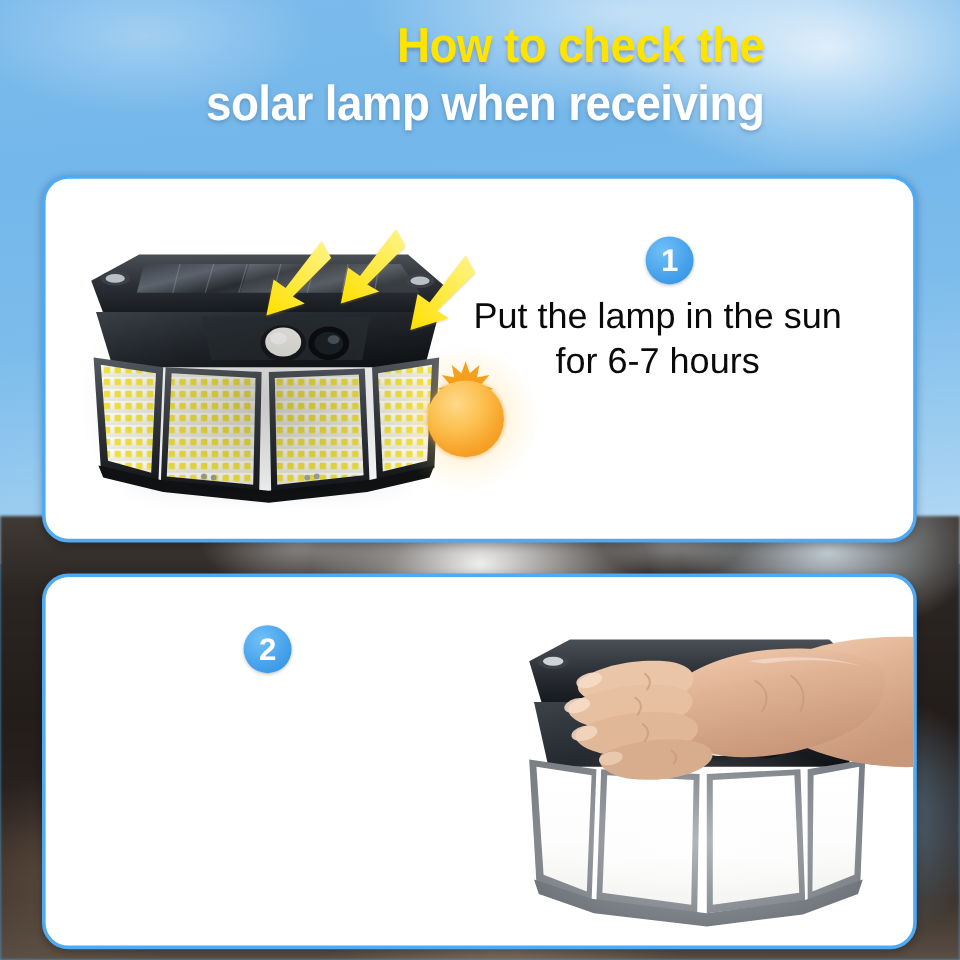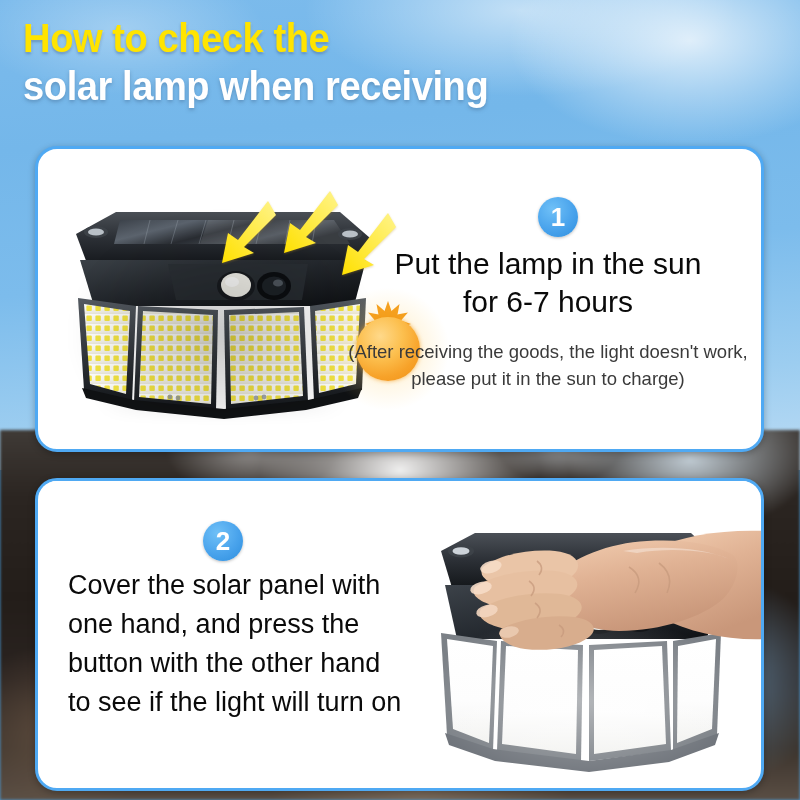--- a/index.html
+++ b/index.html
@@ -32,21 +32,21 @@
     filter:blur(1.5px);
   }
   .bg-blur::after{
     content:"";position:absolute;left:0;top:0;width:800px;height:370px;
     background:
       radial-gradient(ellipse 120px 70px at 250px 20px,rgba(255,255,255,.45),rgba(255,255,255,0) 70%),
       radial-gradient(ellipse 90px 60px at 560px 12px,rgba(240,248,255,.6),rgba(240,248,255,0) 70%);
   }
 
   
-  .title-wrap{position:absolute;left:0;top:18px;width:660px;text-align:left;}
+  .title-wrap{position:absolute;left:0;top:18px;width:660px;text-align:right;}
   .title-line{
     font-weight:bold;font-stretch:condensed;letter-spacing:-.5px;
     line-height:1.02;white-space:nowrap;
   }
   .title-1{
     font-size:41px;color:#ffe400;
     text-shadow:0 2px 3px rgba(60,90,130,.45), 1px 1px 0 rgba(255,255,255,.15);
     transform:scaleX(.93);
   }
   .title-2{
@@ -272,29 +272,27 @@
         </svg>
       </div>
       <div class="arrow" style="left:280px;top:60px;">
         <svg width="80" height="80" viewBox="0 0 80 80">
           <path d="M70,4 L78,18 L46,50 L56,56 L24,66 L30,36 L40,43 Z" fill="url(#ag1)"></path>
         </svg>
       </div>
 
       <div class="badge" id="badge1">1</div>
       <div class="step-head" id="head1">Put the lamp in the sun for 6-7 hours</div>
-      <div class="step-sub" id="sub1">(After receiving the goods, the light doesn't work, please put it in the sun to charge)</div>
     </div>
   </div>
 
   <div class="panel" id="panel2">
     <div class="panel-inner">
 
       <div class="badge" id="badge2">2</div>
-      <div class="step-head" id="head2">Cover the solar panel with one hand, and press the button with the other hand to see if the light will turn on</div>
 
       <div class="lamp2">
         <svg width="345" height="275" viewBox="0 0 345 275">
           <defs>
             <linearGradient id="b2top" x1="0" y1="0" x2="0" y2="1">
               <stop offset="0%" stop-color="#4b5057"></stop>
               <stop offset="50%" stop-color="#2a2e34"></stop>
               <stop offset="100%" stop-color="#111417"></stop>
             </linearGradient>
             <linearGradient id="b2face" x1="0" y1="0" x2="1" y2="1">

